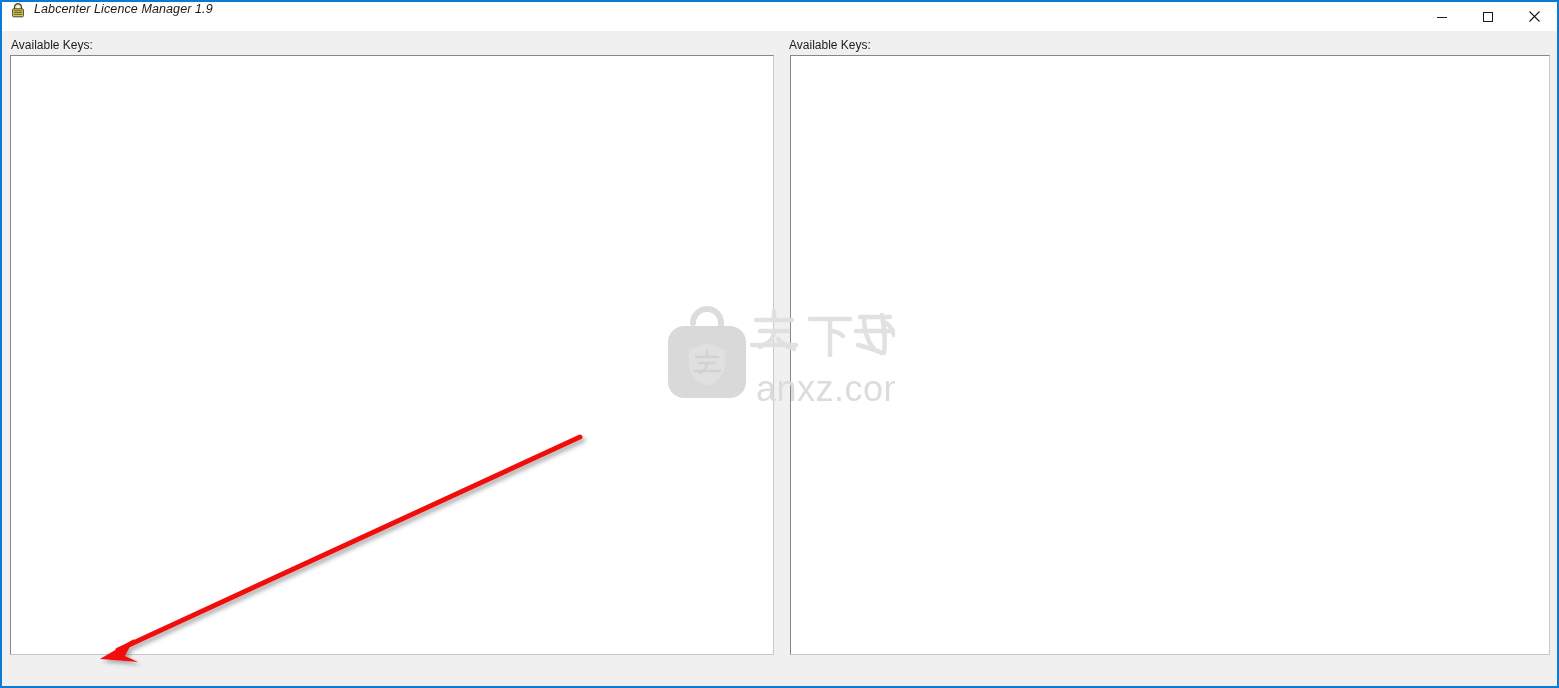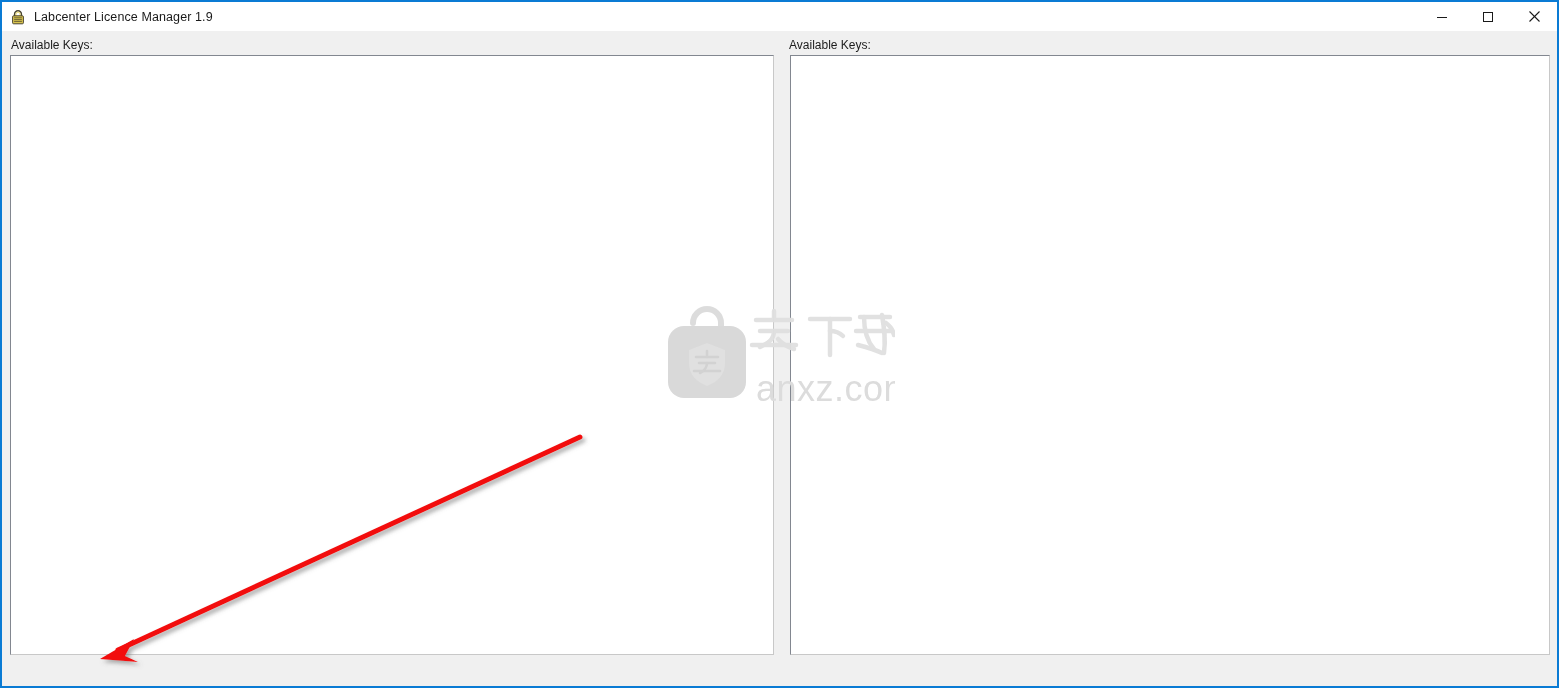--- a/index.html
+++ b/index.html
@@ -22,21 +22,21 @@
   }
 
   
   #titlebar {
     position: absolute;
     left: 0; top: 0;
     width: 1555px;
     height: 29px;
     background: #ffffff;
     display: flex;
-    align-items: center;
+    font-style: italic;
   }
   #title-icon {
     width: 16px;
     height: 16px;
     margin-left: 8px;
     margin-right: 8px;
     position: relative;
     flex: none;
   }
   #title-text {

